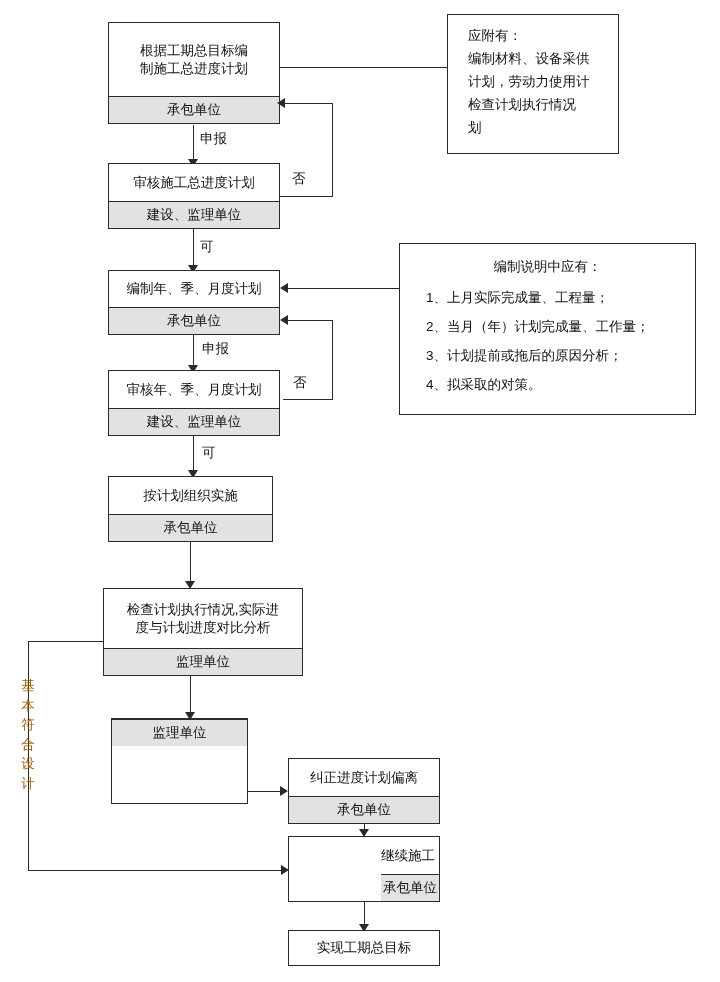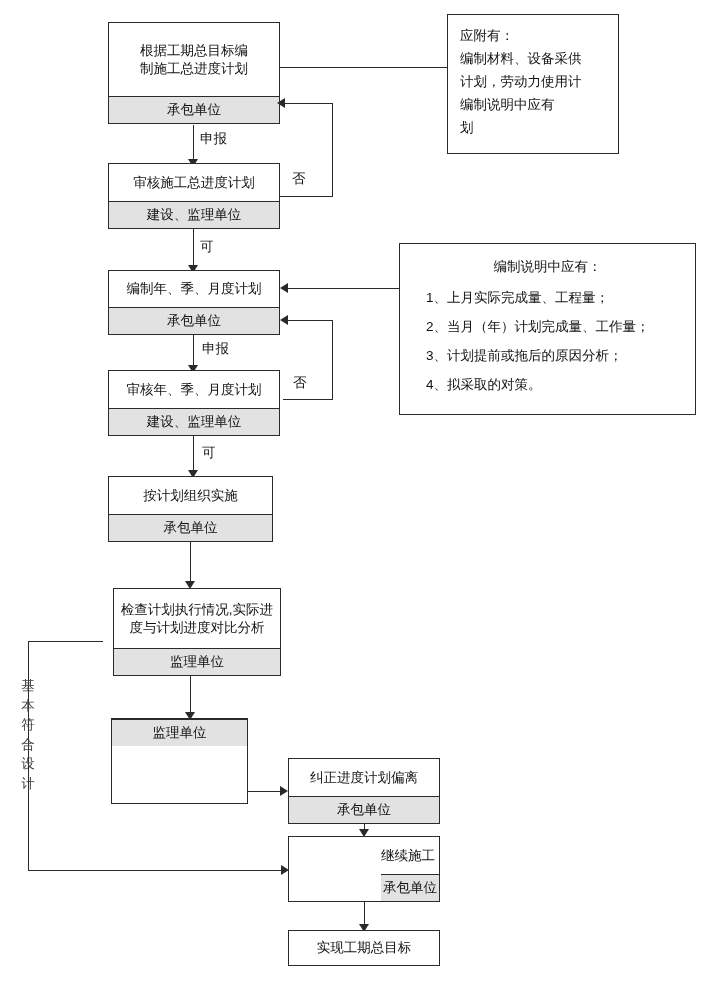--- a/index.html
+++ b/index.html
@@ -47,21 +47,21 @@
     line-height: 1.3;
   }
   .plainbox {
     position: absolute;
     box-sizing: border-box;
     border: 1px solid #2a2a2a;
     background: #ffffff;
     font-size: 13.5px;
     color: #111;
     line-height: 1.7;
-    padding: 10px 12px;
+    padding: 10px 20px;
   }
   .plainbox .ln { white-space: pre; }
   .plainbox .center { text-align: center; }
   .vline, .hline {
     position: absolute;
     background: #2a2a2a;
   }
   .vline { width: 1px; }
   .hline { height: 1px; }
   .arrow-d, .arrow-u, .arrow-l, .arrow-r {
@@ -85,42 +85,42 @@
   }
   .lbl {
     position: absolute;
     font-size: 13.5px;
     color: #111;
     white-space: nowrap;
   }
   .vlbl {
     position: absolute;
     font-size: 13.5px;
-    color: #404040;
+    color: #a16207;
     width: 16px;
     text-align: center;
     line-height: 1.45;
   }
 </style>
 </head>
 <body>
 
 <div id="canvas">
 
   <div class="box" style="left:108px; top:22px; width:172px; height:102px;">
     <div class="title">根据工期总目标编
 制施工总进度计划</div>
     <div class="actor">承包单位</div>
   </div>
 
   <div class="plainbox" style="left:447px; top:14px; width:172px; height:140px;">
     <div class="ln">应附有：</div>
     <div class="ln">编制材料、设备采供</div>
     <div class="ln">计划，劳动力使用计</div>
-    <div class="ln">编制说明中应有</div>
+    <div class="ln">检查计划执行情况</div>
     <div class="ln">划</div>
   </div>
 
   <div class="hline" style="left:280px; top:67px; width:167px;"></div>
 
   <div class="vline" style="left:193px; top:125px; height:38px;"></div>
   <div class="arrow-d" style="left:188px; top:159px;"></div>
   <div class="lbl" style="left:200px; top:130px;">申报</div>
 
   <div class="box" style="left:108px; top:163px; width:172px; height:66px;">
@@ -174,21 +174,21 @@
   <div class="lbl" style="left:202px; top:444px;">可</div>
 
   <div class="box" style="left:108px; top:476px; width:165px; height:66px;">
     <div class="title">按计划组织实施</div>
     <div class="actor">承包单位</div>
   </div>
 
   <div class="vline" style="left:190px; top:542px; height:45px;"></div>
   <div class="arrow-d" style="left:185px; top:581px;"></div>
 
-  <div class="box" style="left:103px; top:588px; width:168px; height:88px;margin-left:10px;">
+  <div class="box" style="left:103px; top:588px; width:200px; height:88px;">
     <div class="title">检查计划执行情况,实际进
 度与计划进度对比分析</div>
     <div class="actor">监理单位</div>
   </div>
 
   <div class="vline" style="left:190px; top:676px; height:42px;"></div>
   <div class="arrow-d" style="left:185px; top:712px;"></div>
 
   <div class="hline" style="left:28px; top:641px; width:75px;"></div>
   <div class="vline" style="left:28px; top:641px; height:230px;"></div>

